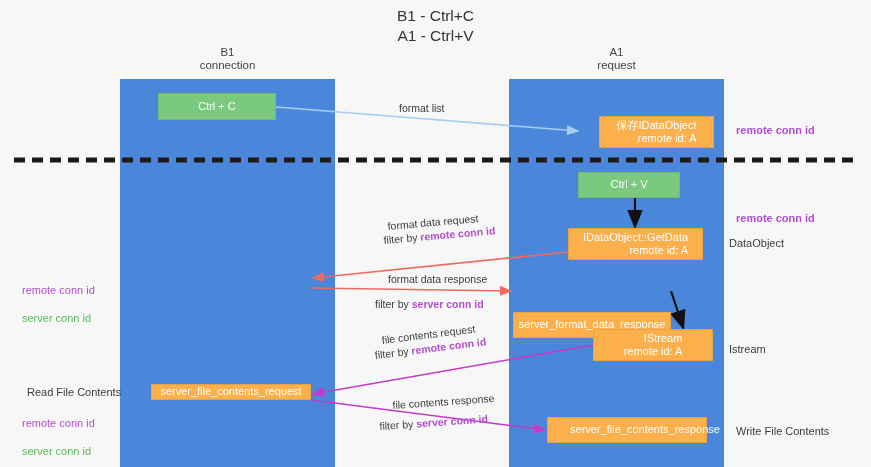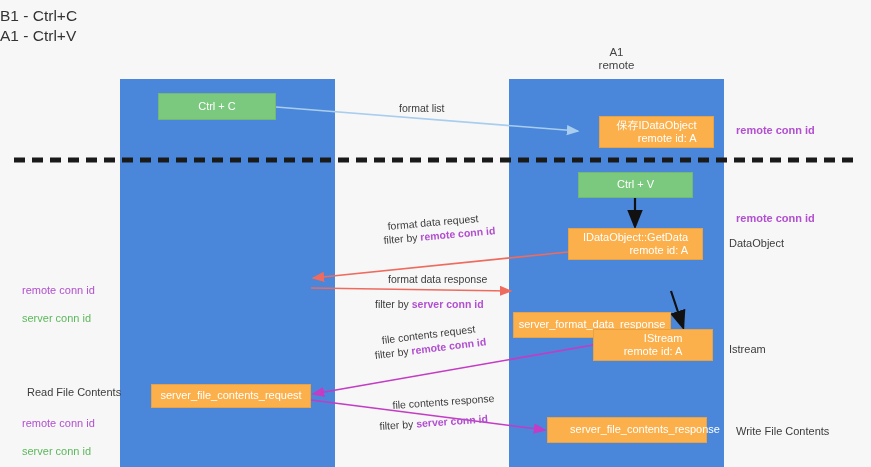--- a/index.html
+++ b/index.html
@@ -13,21 +13,21 @@
   .stage{position:absolute;left:0;top:0;width:871px;height:467px;}
 
   
   .lane{position:absolute;background:#4a86da;}
   #lane-b1{left:120px;top:79px;width:215px;height:388px;}
   #lane-a1{left:509px;top:79px;width:215px;height:388px;}
 
   
   #title{
     position:absolute;left:0;top:6px;width:871px;
-    font-size:15.5px;line-height:20px;color:#333;
+    text-align:center;font-size:15.5px;line-height:20px;color:#333;
     white-space:pre-line;
   }
   .lane-head{
     position:absolute;text-align:center;font-size:11.5px;
     line-height:13px;color:#444;white-space:pre-line;
   }
   #head-b1{left:120px;top:46px;width:215px;}
   #head-a1{left:509px;top:46px;width:215px;}
 
   
@@ -37,26 +37,26 @@
     align-items:center;justify-content:center;
     color:#ffffff;font-size:11px;line-height:13.5px;
     text-align:right;white-space:pre-line;
     border:1px solid rgba(0,0,0,.08);
   }
   .green{background:#7bc97f;}
   .orange{background:#fbb04c;}
 
   #box-ctrlc{left:158px;top:93px;width:118px;height:27px;}
   #box-save{left:578px;top:116px;width:115px;height:32px;margin-left:21px;}
-  #box-ctrlv{left:578px;top:172px;width:115px;height:26px;}
+  #box-ctrlv{left:578px;top:172px;width:102px;height:26px;}
   #box-getdata{left:568px;top:228px;width:135px;height:32px;}
   #box-fmtreq{left:151px;top:268px;width:160px;height:26px;}
   #box-fmtresp{left:513px;top:278px;width:158px;height:26px;margin-top:34px;}
   #box-istream{left:593px;top:329px;width:120px;height:32px;}
-  #box-filereq{left:151px;top:384px;width:160px;height:24px;}
+  #box-filereq{left:151px;top:384px;width:160px;height:16px;}
   #box-fileresp{left:547px;top:417px;width:160px;height:26px;padding-left:36px;}
 
   
   .anno{position:absolute;font-size:11px;line-height:14px;white-space:pre-line;}
   .anno.bold{font-weight:bold;}
   .purple{color:#b24fd0;}
   .green-t{color:#5cb85c;}
   .dark{color:#3c3c3c;}
 
   #anno-remote1{left:736px;top:123px;}
@@ -130,22 +130,24 @@
     <path d="M671,291 L683,327" stroke="#111111" stroke-width="2.2" fill="none" marker-end="url(#ah-blk)"></path>
 
     <path d="M593,345 L313,394" stroke="#c43bc4" stroke-width="1.6" fill="none" marker-end="url(#ah-mag)"></path>
 
     <path d="M311,400 L545,430" stroke="#c43bc4" stroke-width="1.6" fill="none" marker-end="url(#ah-mag)"></path>
   </svg>
 
   <div id="title">B1 - Ctrl+C
 A1 - Ctrl+V</div>
 
+  <div class="lane-head" id="head-b1">B1
+connection</div>
   <div class="lane-head" id="head-a1">A1
-remote</div>
+request</div>
 
   <div class="box green" id="box-ctrlc">Ctrl + C</div>
   <div class="box orange" id="box-save">保存IDataObject
 remote id: A</div>
   <div class="box green" id="box-ctrlv">Ctrl + V</div>
   <div class="box orange" id="box-getdata">IDataObject::GetData
 remote id: A</div>
   <div class="box orange" id="box-fmtresp">server_format_data_response</div>
   <div class="box orange" id="box-istream">IStream
 remote id: A</div>

